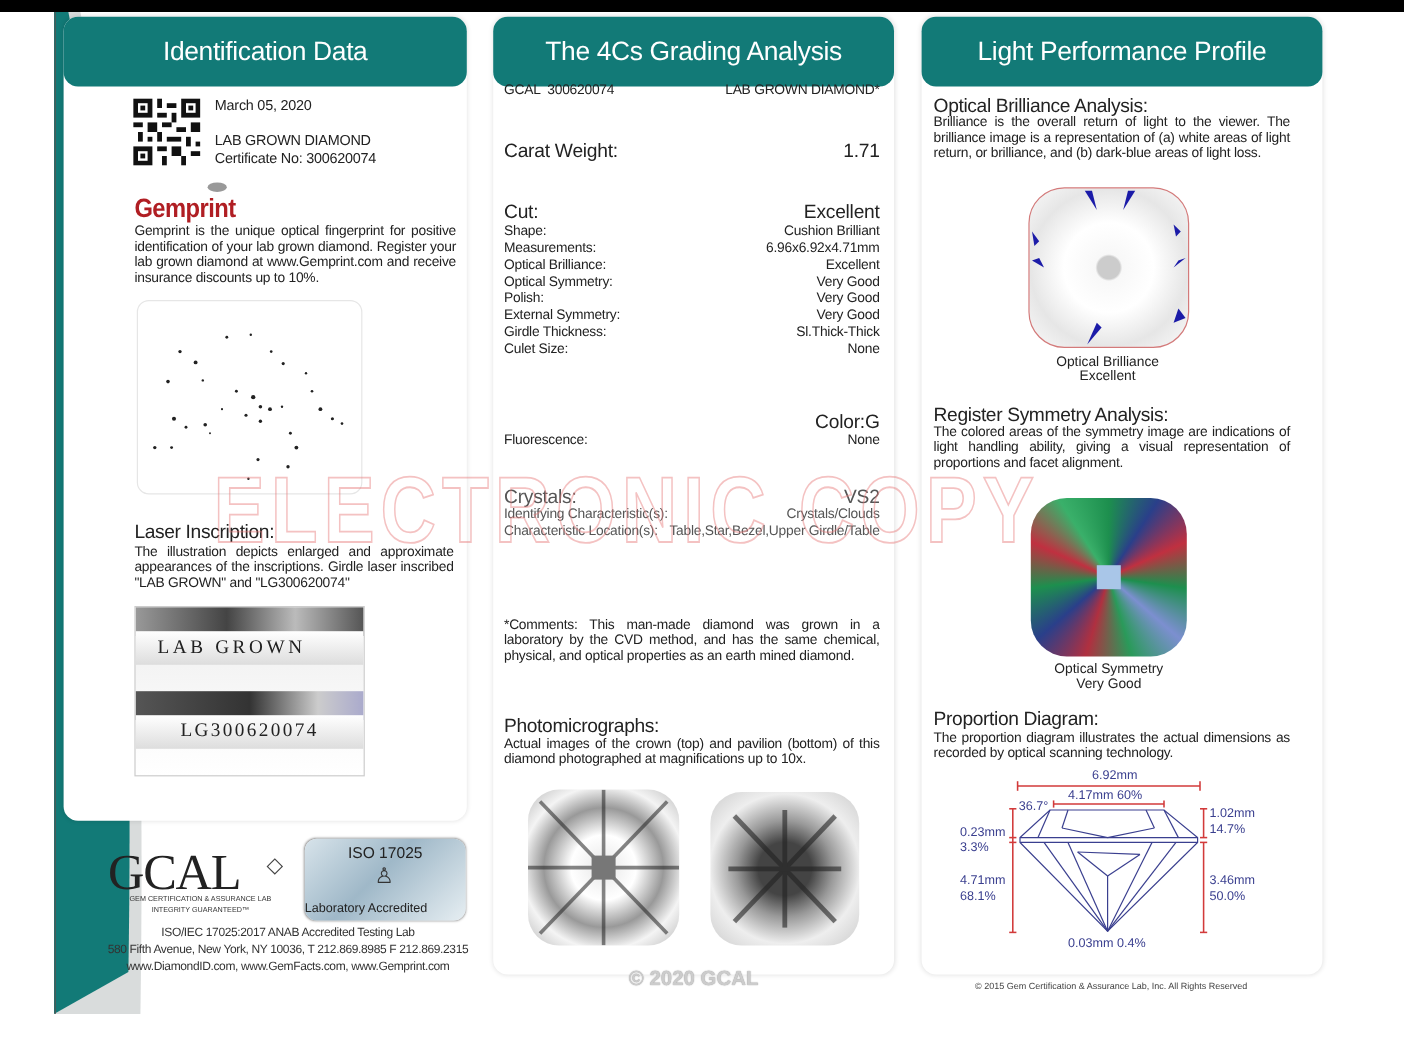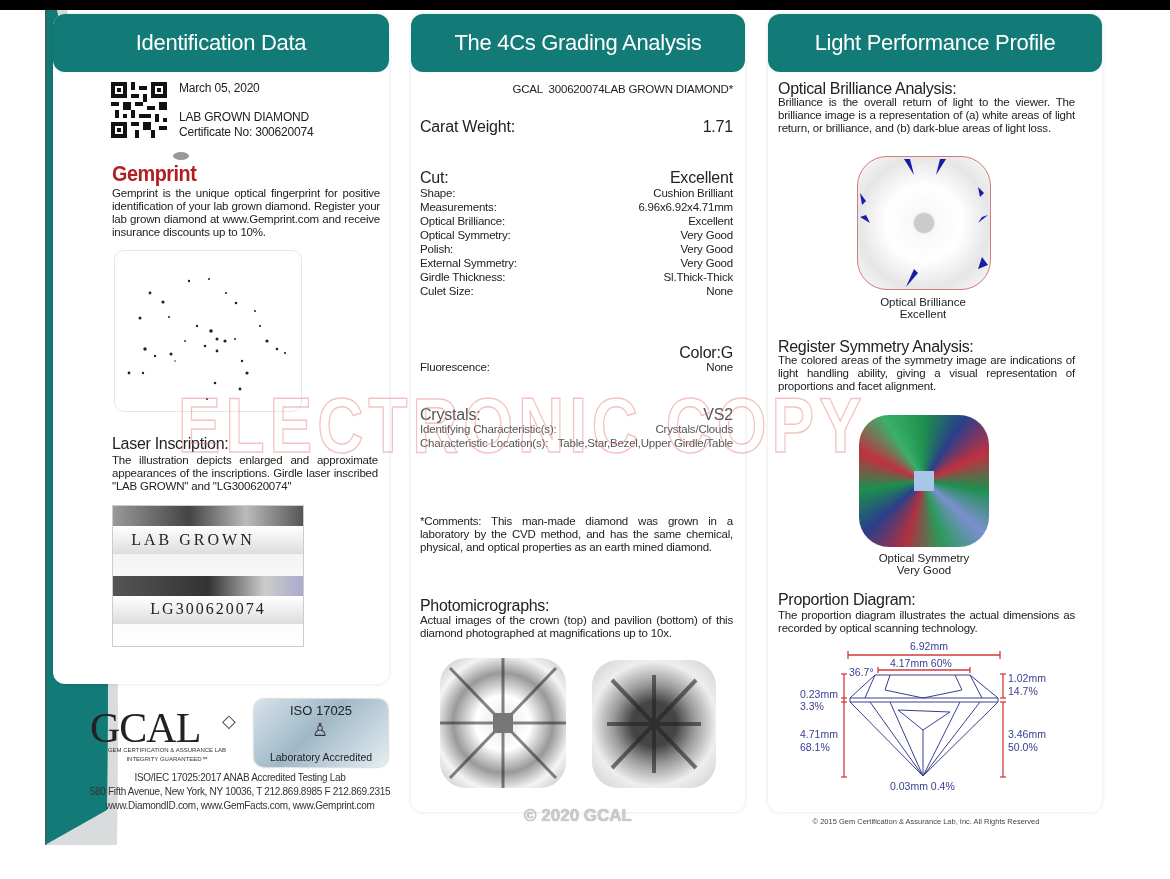--- a/index.html
+++ b/index.html
@@ -154,31 +154,31 @@
 </div>
 
 <div class="abs" style="left:90px;top:704px;font-family:'Liberation Serif',serif;font-size:42px;color:#222;letter-spacing:-1px;">GCAL</div>
 <div class="abs" style="left:222px;top:710px;font-size:18px;color:#444;">◇</div>
 <div class="abs" style="left:92px;top:747px;width:150px;text-align:center;font-size:6px;color:#333;">GEM CERTIFICATION &amp; ASSURANCE LAB</div>
 <div class="abs" style="left:92px;top:756px;width:150px;text-align:center;font-size:6px;color:#333;">INTEGRITY GUARANTEED™</div>
 
 <div class="abs" style="left:254px;top:699px;width:134px;height:68px;border-radius:10px;background:linear-gradient(135deg,#d7e3ea,#9fb8c8 45%,#e6eef2);box-shadow:0 0 2px #888;">
   <div class="abs" style="left:0;top:4px;width:134px;text-align:center;font-size:13px;color:#222;">ISO 17025</div>
   <div class="abs" style="left:58px;top:20px;font-size:18px;color:#333;">♙</div>
-  <div class="abs" style="left:0;top:52px;width:134px;text-align:center;font-size:10.5px;color:#222;">Laboratory Accredited</div>
+  <div class="abs" style="left:0;top:52px;width:134px;text-align:left;font-size:10.5px;color:#222;">Laboratory Accredited</div>
 </div>
 
 <div class="abs" style="left:80px;top:772px;width:320px;text-align:center;font-size:10px;color:#333;letter-spacing:-0.3px;">ISO/IEC 17025:2017 ANAB Accredited Testing Lab</div>
 <div class="abs" style="left:80px;top:786px;width:320px;text-align:center;font-size:10px;color:#333;letter-spacing:-0.3px;">580 Fifth Avenue, New York, NY 10036, T 212.869.8985 F 212.869.2315</div>
 <div class="abs" style="left:80px;top:800px;width:320px;text-align:center;font-size:10px;color:#333;letter-spacing:-0.3px;">www.DiamondID.com, www.GemFacts.com, www.Gemprint.com</div>
 
 <div class="panel" style="left:411px;top:14px;width:334px;height:798px;">
   <div class="panel-head">The 4Cs Grading Analysis</div>
 </div>
-<div class="row" style="left:420px;top:82px;justify-content:flex-end;">
+<div class="row" style="left:420px;top:68px;">
   <span style="white-space:pre;">GCAL  300620074</span>
   <span>LAB GROWN DIAMOND*</span>
 </div>
 <div class="row" style="left:420px;top:118px;font-size:16px;line-height:18px;">
   <span>Carat Weight:</span>
   <span>1.71</span>
 </div>
 <div class="row" style="left:420px;top:169px;font-size:16px;line-height:17px;align-items:center;">
   <span>Cut:</span>
   <span>Excellent</span>

